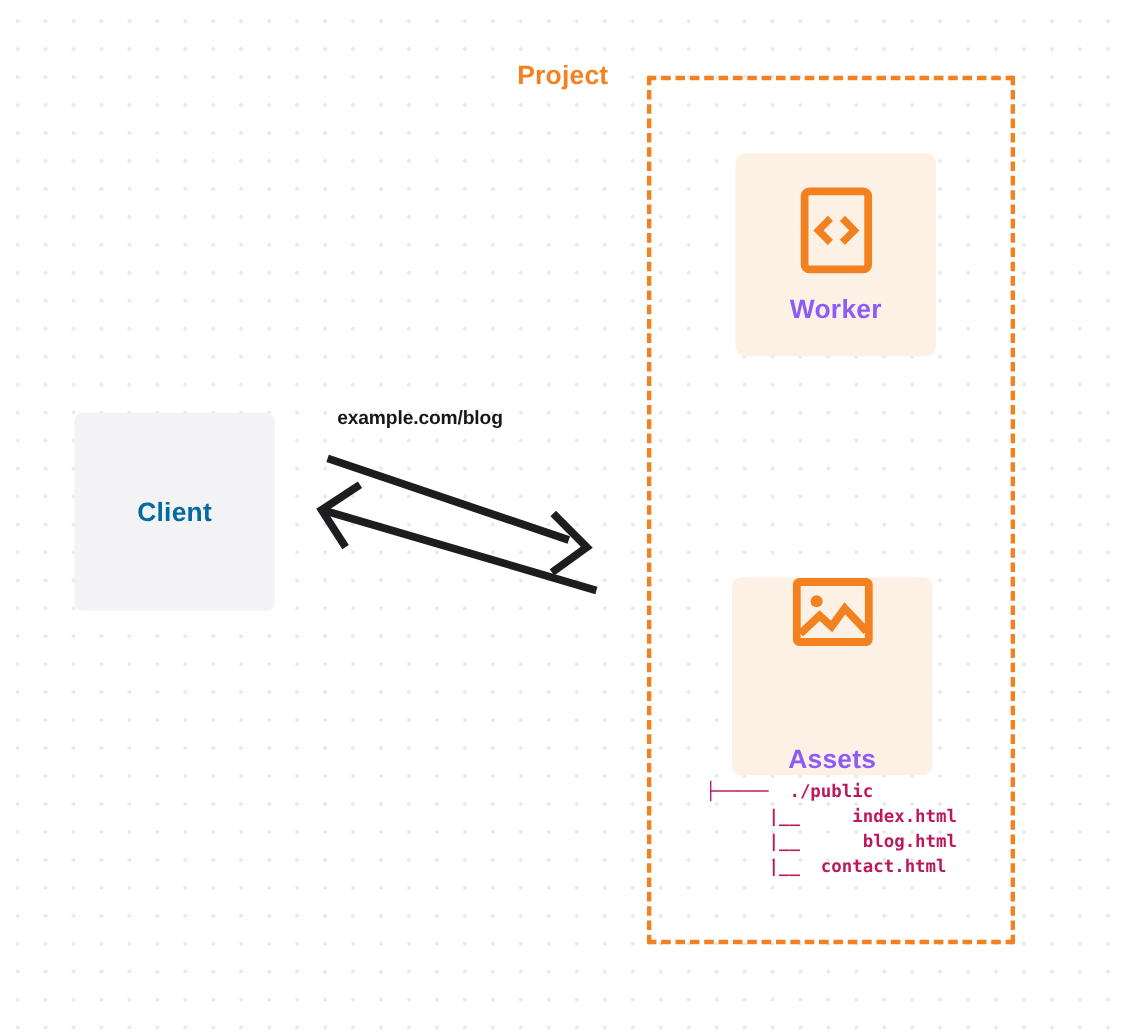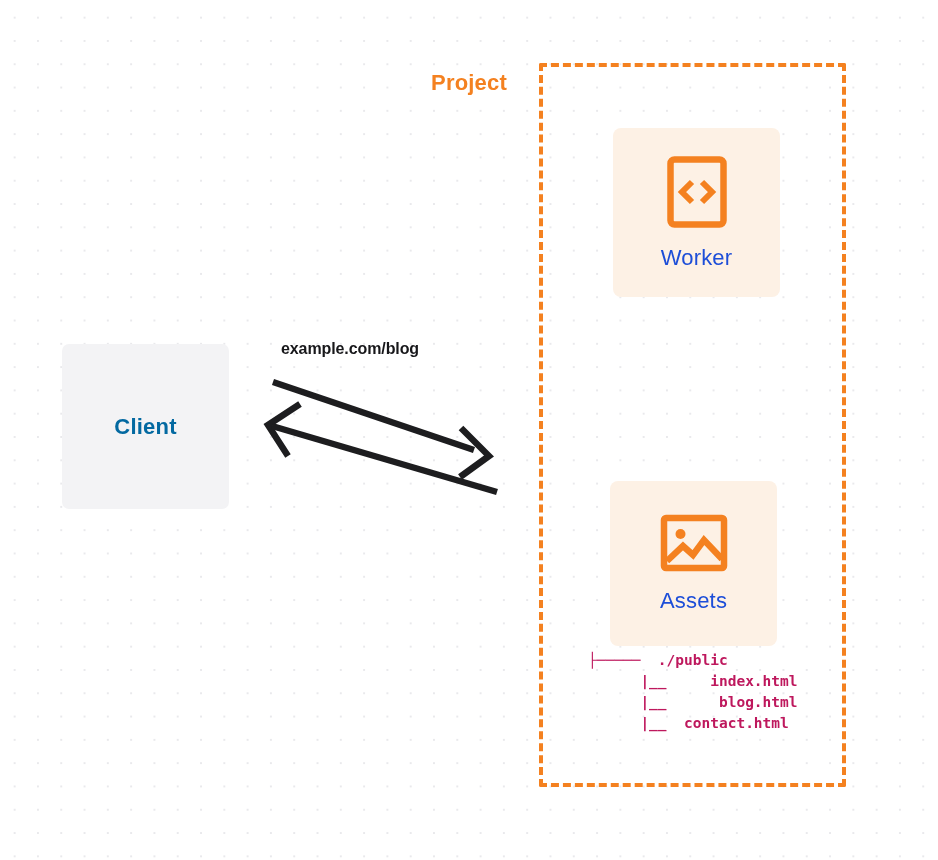--- a/index.html
+++ b/index.html
@@ -94,21 +94,20 @@
     top: 63px;
     transform: translate(-50%, -50%);
     background: #ffffff;
     padding: 0 7px;
     font-size: 22px;
     font-weight: 700;
     color: #f48120;
     letter-spacing: .2px;
     white-space: nowrap;
     z-index: 3;
-    margin-top: 20px;
   }
 
   
   .card {
     position: absolute;
     background: #fdf1e5;
     border-radius: 8px;
     display: flex;
     flex-direction: column;
     align-items: center;
@@ -118,29 +117,30 @@
     left: 613px;
     top: 128px;
     width: 167px;
     height: 169px;
   }
   .card-assets {
     left: 610px;
     top: 481px;
     width: 167px;
     height: 165px;
+    justify-content: space-between;
   }
   .card-icon {
     line-height: 0;
     margin-bottom: 16px;
   }
   .card-label {
     font-size: 22px;
-    font-weight: 400;
-    color: #1d4ed8;
+    font-weight: 700;
+    color: #8b5cf6;
     letter-spacing: .2px;
   }
 
   
   .file-tree {
     position: absolute;
     left: 588px;
     top: 650px;
     font-family: "DejaVu Sans Mono", monospace;
     font-size: 14.5px;

